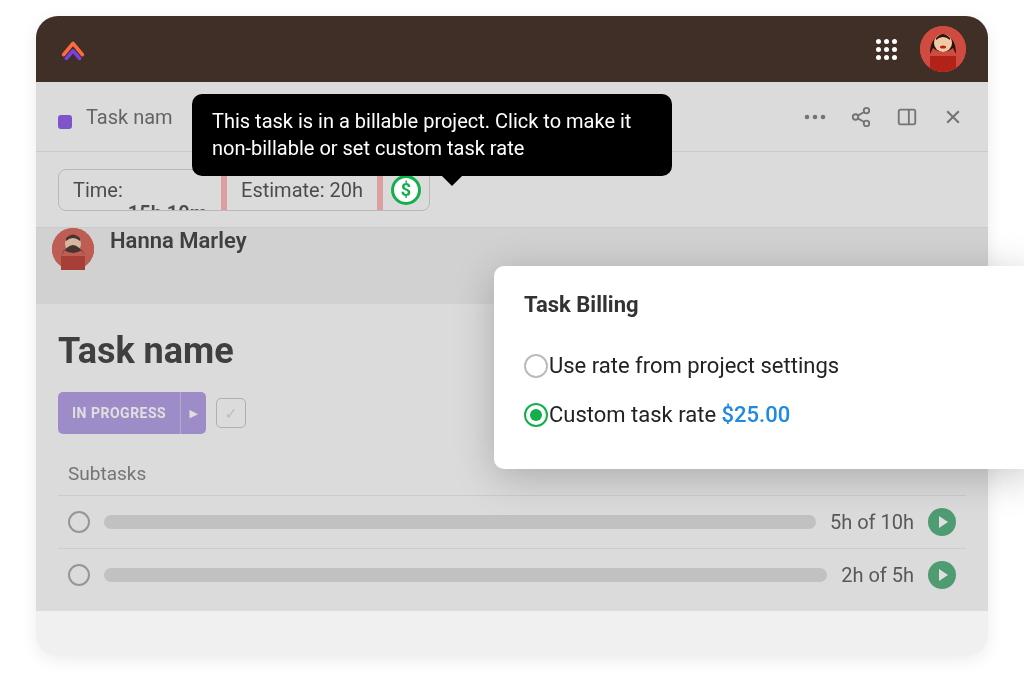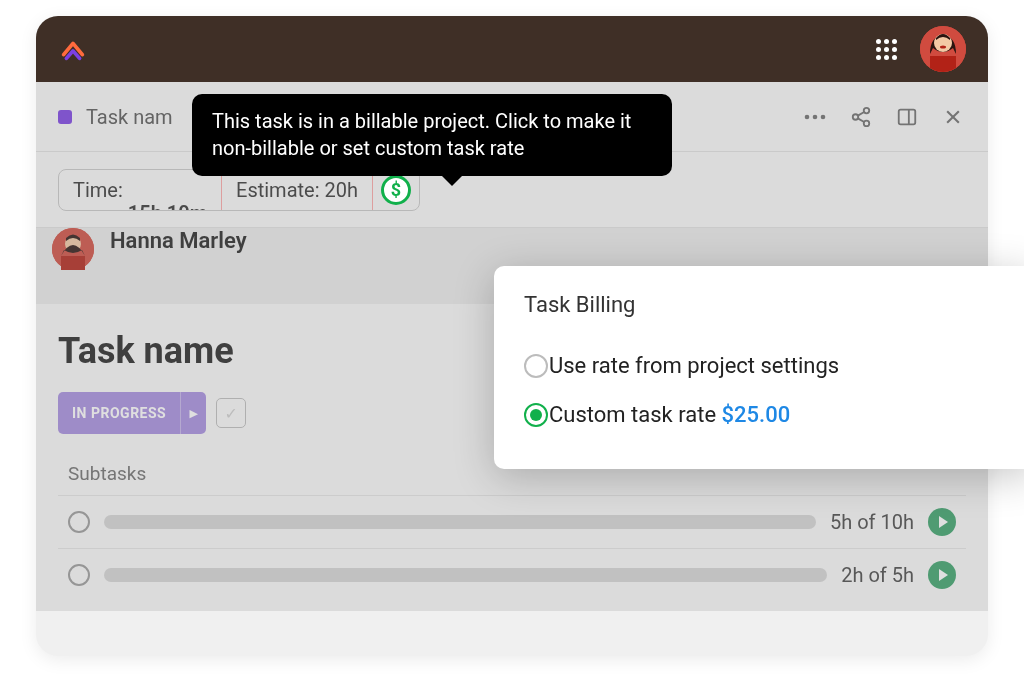--- a/index.html
+++ b/index.html
@@ -45,37 +45,37 @@
   }
 
   
   .row1 {
     height: 70px;
     display:flex; align-items:center;
     padding: 0 22px;
     border-bottom: 1px solid #e2e2e2;
     justify-content: space-between;
   }
-  .row1-left { display:flex; align-items:center; gap:14px; }
+  .row1-left { display:flex; align-items:flex-end; gap:14px; }
   .proj-square { width:14px; height:14px; border-radius:3px; background:#7b3fe4; }
   .breadcrumb-text { font-size:20px; color:#555; }
   .row1-right { display:flex; align-items:center; gap:20px; color:#777; }
   .icon-btn { width:26px; height:26px; display:flex; align-items:center; justify-content:center; color:#6b6b6b; cursor:pointer; }
 
   
   .row2 {
     height: 76px;
     display:flex; align-items:center;
     padding: 0 22px;
     gap:0;
     border-bottom: 1px solid #e2e2e2;
   }
   .metrics-group { display:flex; align-items:center; border:1px solid #c9c9c9; border-radius:8px; height:42px; overflow:hidden; }
   .metric { padding:0 14px; font-size:20px; color:#333; display:flex; align-items:center; gap:5px; height:100%; }
-  .metric + .metric { border-left:1px solid #fca5a5;align-items:center; }
+  .metric + .metric { border-left:6px solid #fca5a5;align-items:center; }
   .dollar-badge { width:30px; height:30px; border-radius:50%; border:3px solid #11b04b; display:flex; align-items:center; justify-content:center; color:#11b04b; font-weight:700; font-size:18px; background:#fff; position:relative; z-index:6; }
 
   
   .row3 {
     height: 76px;
     display:flex; align-items:flex-start;
     padding: 0 16px;
     gap:16px;
     background: #ececec;
   }
@@ -118,21 +118,21 @@
   
   .popover {
     position:absolute;
     top: 250px; left: 458px;
     width: 540px;
     background:#fff; border-radius:10px;
     box-shadow: 0 8px 40px rgba(0,0,0,0.22);
     padding: 26px 30px 30px;
     z-index:10;
   }
-  .popover-title { font-size:22px; color:#333; margin-bottom:24px; }
+  .popover-title { font-size:22px; color:#333; margin-bottom:24px;font-weight:bold; }
   .option { display:flex; align-items:center; gap:1px; padding:12px 0; cursor:pointer; }
   .radio { width:24px; height:24px; border-radius:50%; border:2px solid #bcbcbc; flex-shrink:0; position:relative; }
   .radio.selected { border-color:#11b04b; }
   .radio.selected::after { content:''; position:absolute; inset:4px; border-radius:50%; background:#11b04b; }
   .opt-label { font-size:22px; color:#222; }
   .rate { color:#1e88e5; font-weight:500; }
 </style>
 </head>
 <body>
 

